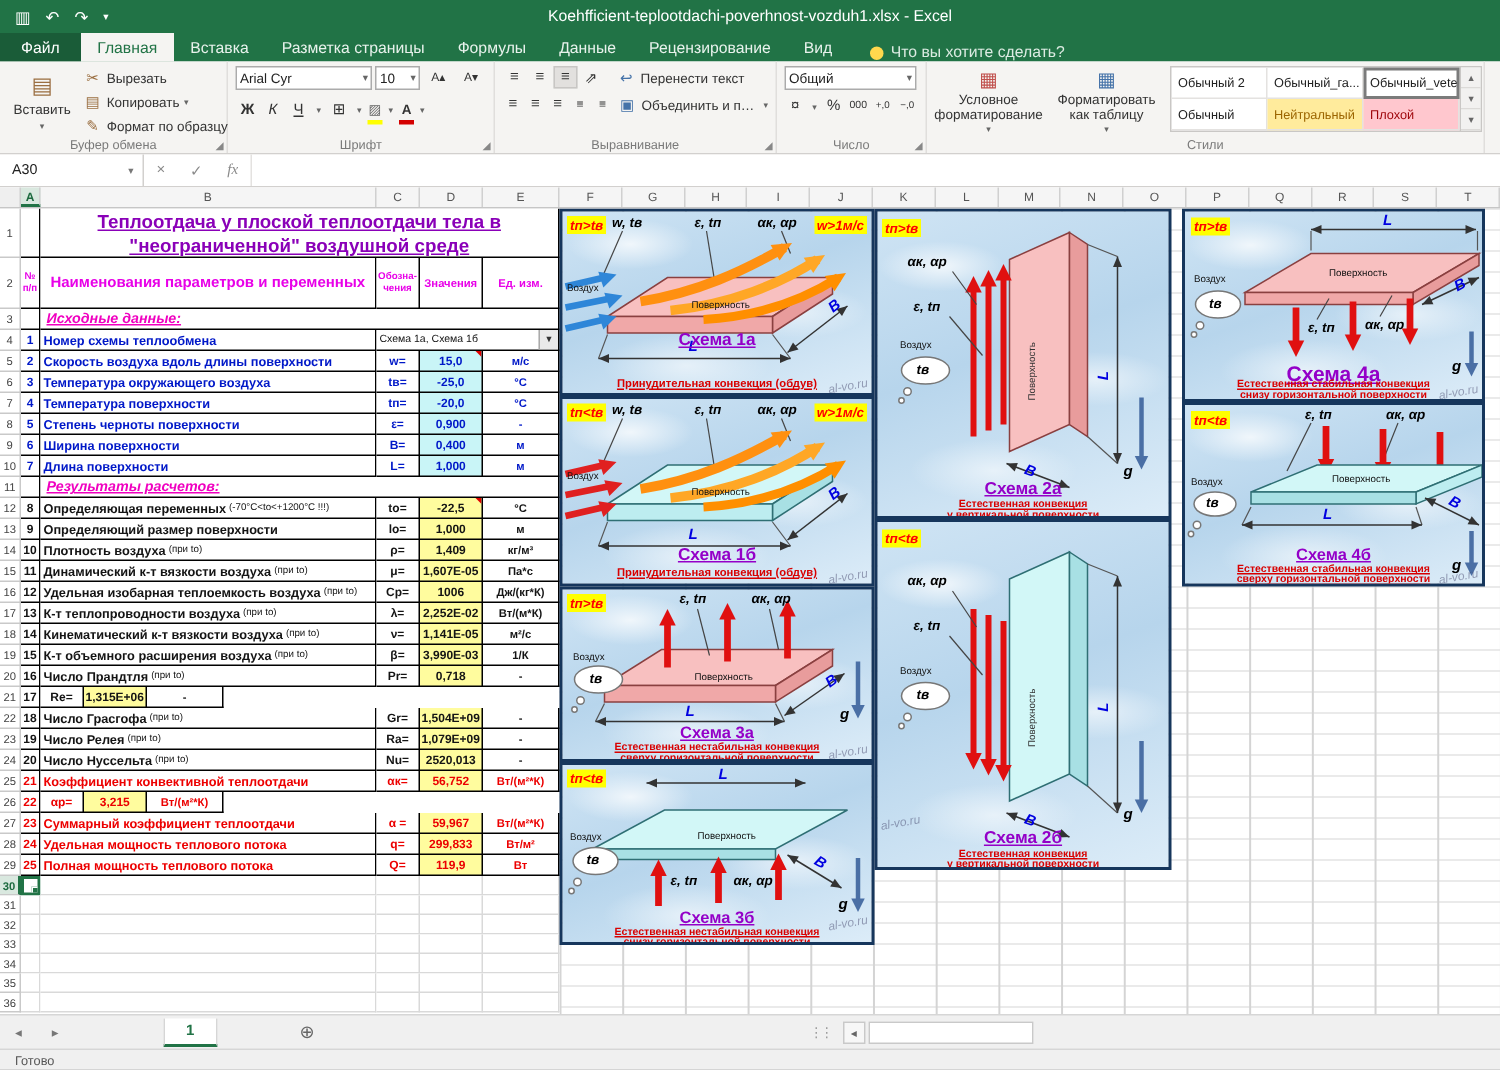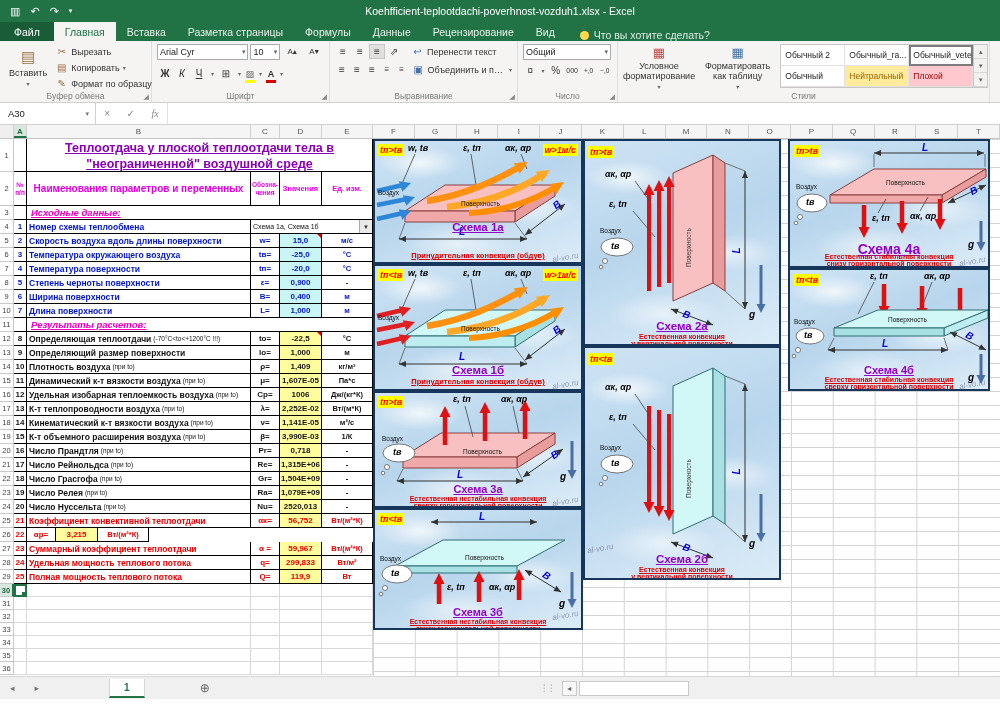--- a/index.html
+++ b/index.html
@@ -465,21 +465,21 @@
         <div class="cA"></div>
         <div class="cT t-sec">Результаты расчетов:</div>
       </div>
 
       <div>
 
           <div class="trow hs r-mid">
             <div class="rn">12</div>
             <div class="cA">8</div>
             <div class="cB">
-              <span>Определяющая теплоотдачи</span>
+              <span>Определяющая переменных</span>
               <span class="note">(-70°C&lt;tо&lt;+1200°C !!!)</span>
             </div>
             <div class="cC">tо=</div>
             <div class="cD">
               <span>-22,5</span>
               <span class="mk on"></span>
             </div>
             <div class="cE">°C</div>
           </div>
 
@@ -591,24 +591,20 @@
             <div class="cC">Pr=</div>
             <div class="cD">
               <span>0,718</span>
             </div>
             <div class="cE">-</div>
           </div>
 
           <div class="trow hs r-mid">
             <div class="rn">21</div>
             <div class="cA">17</div>
-            <div class="cB">
-              <span>Число Рейнольдса</span>
-              <span class="note">(при tо)</span>
-            </div>
             <div class="cC">Re=</div>
             <div class="cD">
               <span>1,315E+06</span>
             </div>
             <div class="cE">-</div>
           </div>
 
           <div class="trow hs r-mid">
             <div class="rn">22</div>
             <div class="cA">18</div>
@@ -1120,14 +1116,17 @@
   <div class="tabbar">
     <span class="nav">◂</span>
     <span class="nav">▸</span>
     <span class="stab">1</span>
     <span class="addsheet">⊕</span>
     <span class="tdots">⋮⋮</span>
     <span class="hsl">◂</span>
     <span class="hthumb"></span>
   </div>
 
+  <div class="statusbar">
+    <span>Готово</span>
+  </div>
 
 </div>
 
 </body></html>

